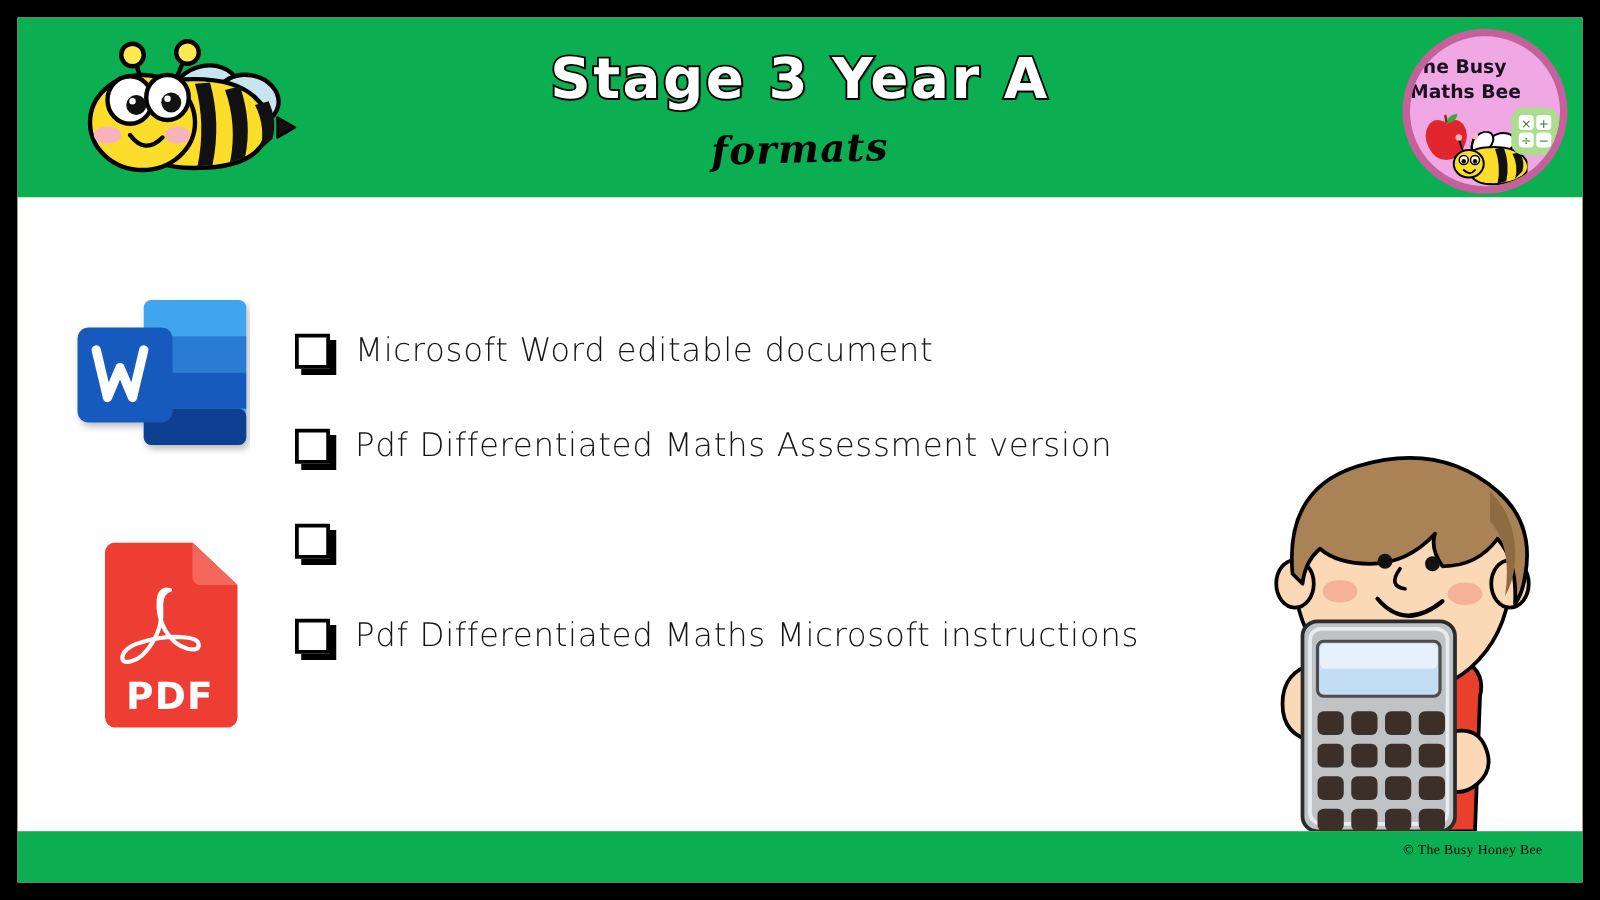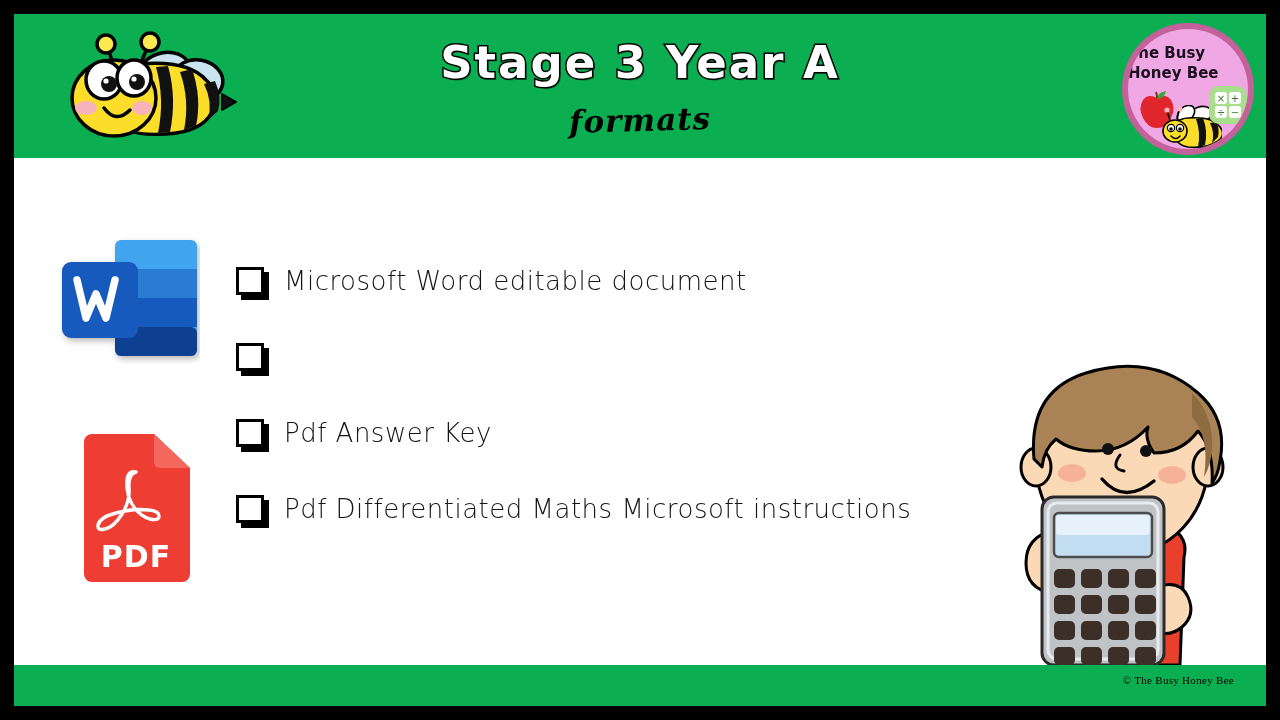--- a/index.html
+++ b/index.html
@@ -158,21 +158,21 @@
       <path d="M52 82 q12 16 26 2" fill="none" stroke="#000" stroke-width="3.5" stroke-linecap="round"></path>
     </svg>
 
     <div class="title">Stage 3 Year A</div>
     <div class="subtitle">formats</div>
 
     <div class="logo">
       <div class="logo-inner">
         <div class="logo-text">
           <div>The Busy</div>
-          <div>Honey Bee</div>
+          <div>Maths Bee</div>
         </div>
 
         <svg class="logo-apple" viewBox="0 0 42 42">
           <path d="M21 9 q-9 -5 -14 2 q-5 8 0 18 q5 10 14 10 q9 0 14 -10 q5 -10 0 -18 q-5 -7 -14 -2 z" fill="#E0262C"></path>
           <path d="M21 10 q1 -7 9 -8 q-1 7 -9 8 z" fill="#3FA535"></path>
           <path d="M21 9 q0 -4 -1 -6" stroke="#6b3d16" stroke-width="2" fill="none"></path>
         </svg>
 
         <svg class="logo-bee" viewBox="0 0 62 44">
           <g stroke="#000" stroke-width="1.6">
@@ -233,24 +233,24 @@
       <text x="60" y="133" font-size="30" font-weight="bold" text-anchor="middle" fill="#fff" font-family="DejaVu Sans, sans-serif" letter-spacing="1">PDF</text>
     </svg>
 
     <div class="list">
       <div class="row">
         <span class="cbox"></span>
         <span class="row-label">Microsoft Word editable document</span>
       </div>
       <div class="row">
         <span class="cbox"></span>
+        <span class="row-label">Pdf Differentiated Maths Assessment version</span>
       </div>
       <div class="row">
         <span class="cbox"></span>
-        <span class="row-label">Pdf Answer Key</span>
       </div>
       <div class="row">
         <span class="cbox"></span>
         <span class="row-label">Pdf Differentiated Maths Microsoft instructions</span>
       </div>
     </div>
 
     <svg class="boy" viewBox="0 0 250 310">
       <g stroke="#000" stroke-width="3" stroke-linejoin="round">
 

